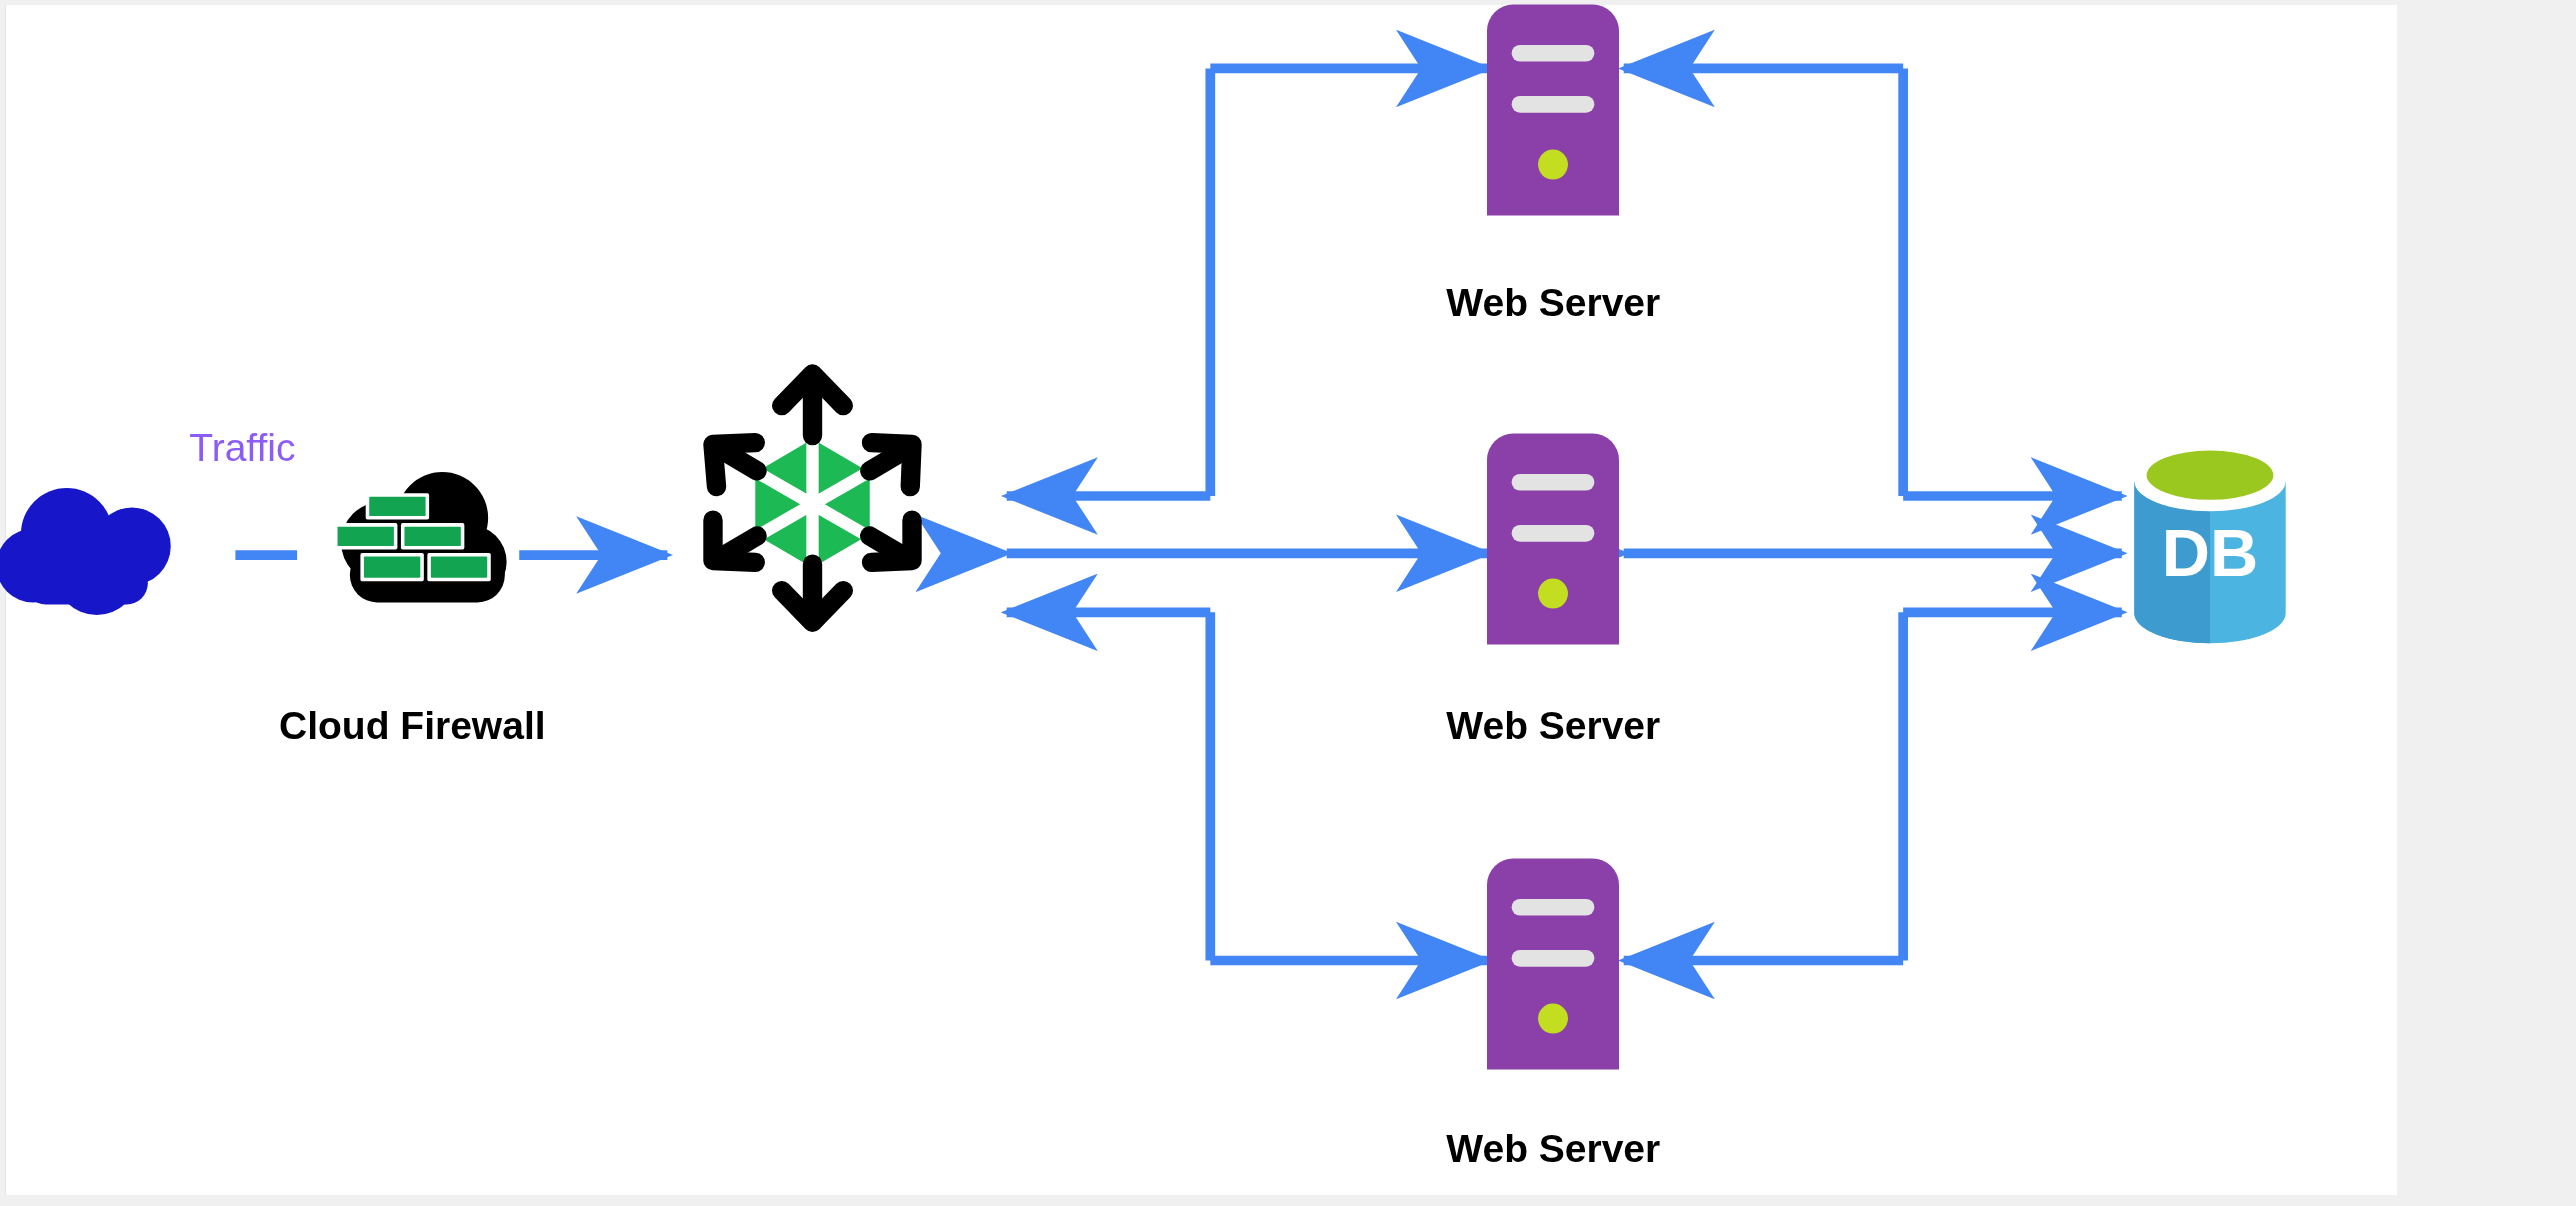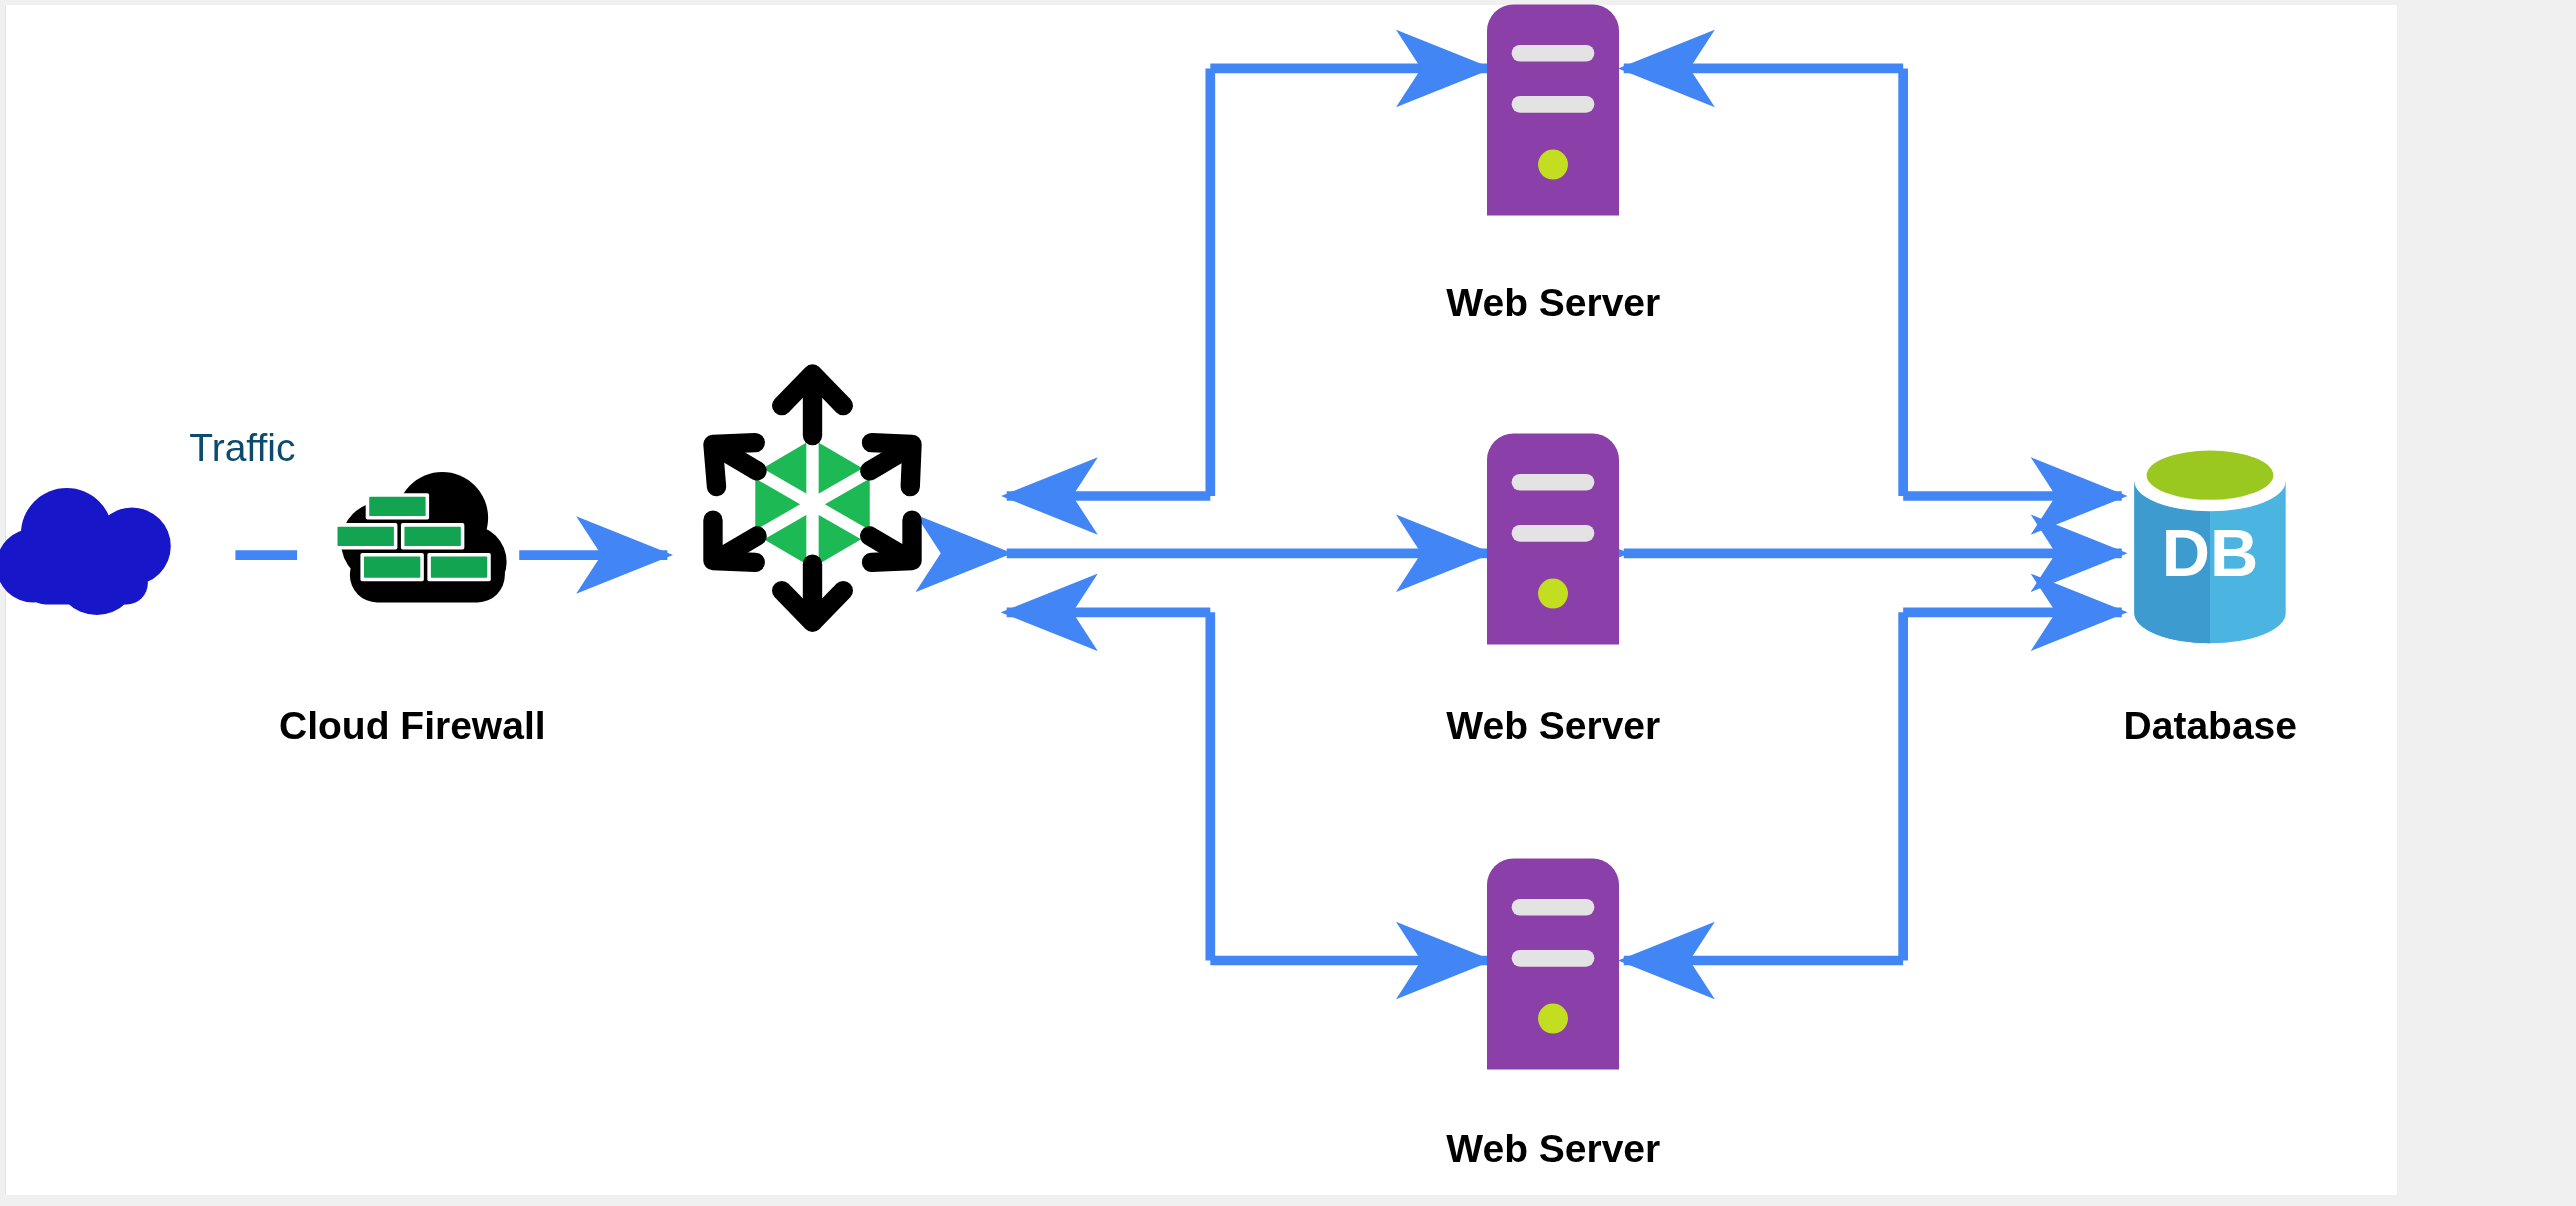--- a/index.html
+++ b/index.html
@@ -32,21 +32,21 @@
     text-align: center;
     color: #000000;
     font-family: "Liberation Sans", sans-serif;
     font-size: 39px;
     font-weight: 700;
     line-height: 1;
     white-space: nowrap;
   }
   .traffic-label {
     position: absolute;
-    color: #0c4a6e;
+    color: #8b5cf6;
     font-family: "Liberation Sans", sans-serif;
     font-size: 39px;
     font-weight: 400;
     line-height: 1;
     white-space: nowrap;
   }
   svg { display: block; overflow: visible; }
   .edge-layer {
     position: absolute;
     left: 0; top: 0;
@@ -221,17 +221,16 @@
         <path d="M14,40 v150 a86,34 0 0 0 172,0 v-150 z" fill="#4bb4e0"></path>
         <path d="M14,40 v150 a86,34 0 0 0 86,34 v-218 z" fill="#3d9bd0"></path>
 
         <ellipse cx="100" cy="40" rx="86" ry="34" fill="#ffffff"></ellipse>
 
         <ellipse cx="100" cy="33" rx="72" ry="28" fill="#9ac81e"></ellipse>
 
         <text x="100" y="148" text-anchor="middle" font-family="Liberation Sans, sans-serif" font-size="76" font-weight="bold" fill="#ffffff">DB</text>
       </svg>
     </div>
-    <div class="node-label" style="left:1966px; top:701px; width:476px;">Database</div>
 
   </div>
 </div>
 
 
 </body></html>

